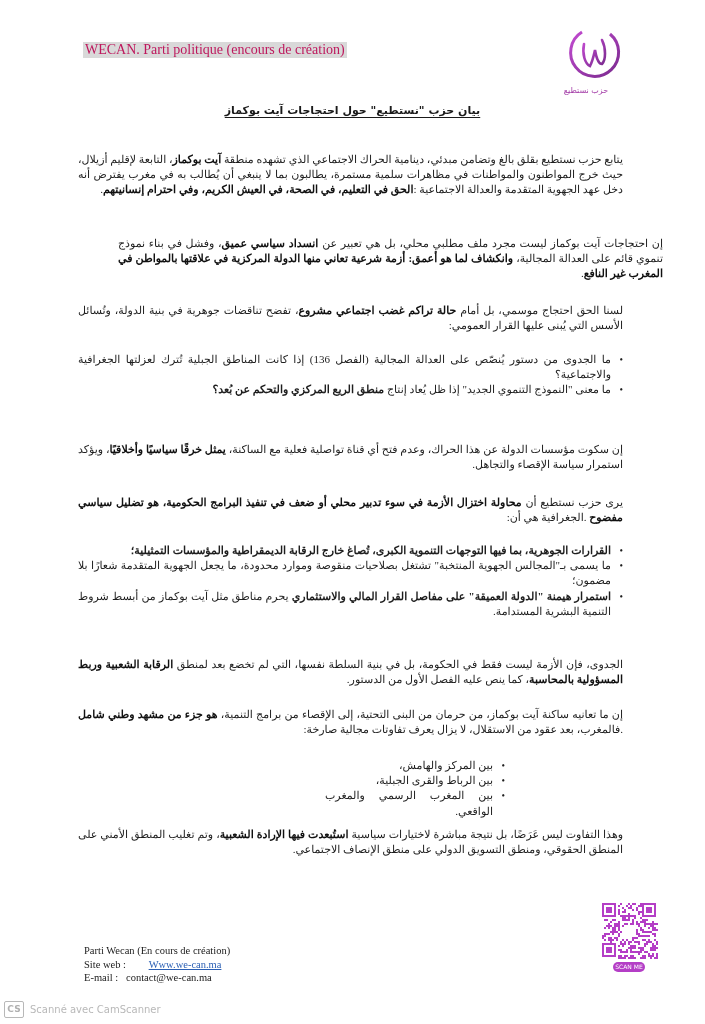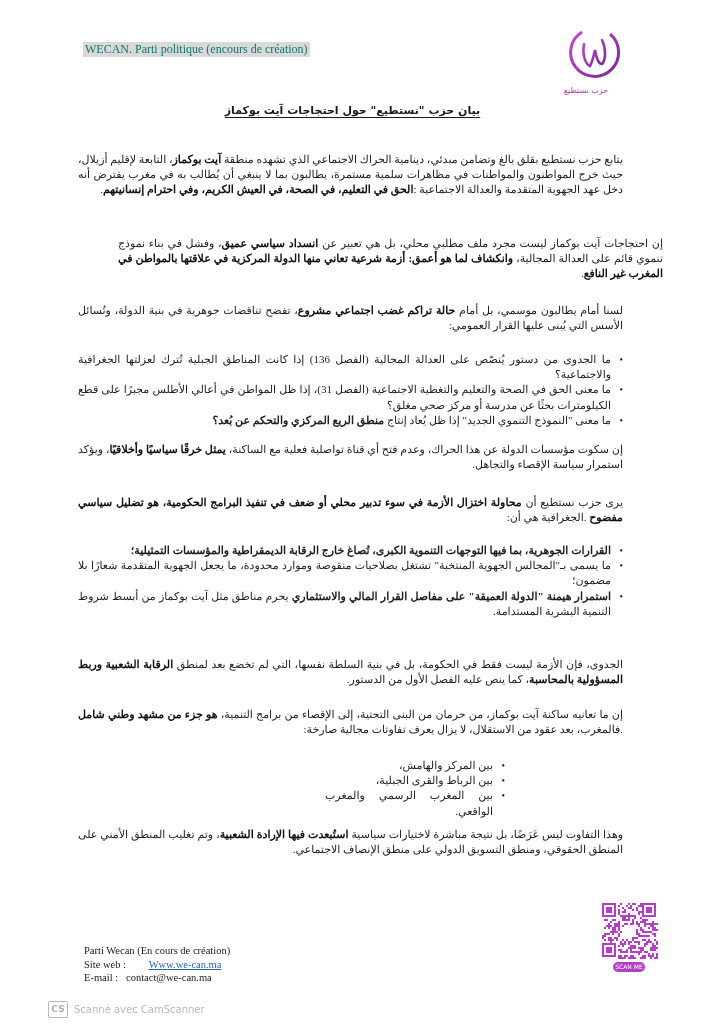--- a/index.html
+++ b/index.html
@@ -1,32 +1,32 @@
 <!DOCTYPE html>
 <html><head>
 <meta charset="utf-8">
 <style>
   html, body { margin: 0; padding: 0; background: #ffffff; }
   body { width: 705px; height: 1024px; position: relative; overflow: hidden; font-family: "DejaVu Sans", sans-serif; color: #1a1a1a; }
-  .header-label { position: absolute; left: 83px; top: 42px; font-family: "Liberation Serif", serif; font-size: 12px; background: #d9d9d9; padding: 0 2px; color: #0f766e; }
+  .header-label { position: absolute; left: 83px; top: 42px; font-family: "Liberation Serif", serif; font-size: 14px; background: #d9d9d9; padding: 0 2px; color: #be185d; }
   .logo { position: absolute; left: 558px; top: 20px; width: 70px; height: 70px; }
   .logo-text { position: absolute; left: 556px; top: 86px; width: 60px; text-align: center; font-size: 8px; color: #a23aa6; direction: rtl; font-family: "DejaVu Sans", sans-serif; }
   .doc-title { position: absolute; left: 0; right: 0; top: 104px; text-align: center; font-family: "DejaVu Sans", sans-serif; font-weight: bold; font-size: 11px; direction: rtl; }
   .doc-title span { text-decoration: underline; text-underline-offset: 3px; }
   .body-wrap { position: absolute; left: 78px; width: 545px; direction: rtl; font-family: Liberation Serif, serif; font-size: 11px; line-height: 15.2px; color: #1e1e1e; text-align: justify; }
   .para { margin: 0; }
   .para b { font-weight: bold; color: #111; }
   ul.blist { margin: 0; padding: 0; list-style: none; }
   ul.blist li { position: relative; padding-right: 12px; text-indent: 0; }
   ul.blist li::before { content: "•"; position: absolute; right: 0; top: 0; font-size: 10px; }
   .footer { position: absolute; left: 84px; top: 944px; font-family: "Liberation Serif", serif; font-size: 10.5px; line-height: 13.5px; color: #1a1a1a; }
   .footer a { color: #2b5fb4; text-decoration: underline; margin-left: 20px; }
   .qr { position: absolute; left: 602px; top: 903px; width: 56px; height: 56px; }
   .qr-badge { position: absolute; left: 613px; top: 962px; width: 32px; height: 10px; background: #b43ec6; border-radius: 5px; color: #fff; font-size: 6px; line-height: 10px; text-align: center; font-family: "DejaVu Sans", sans-serif; }
-  .cs-mark { position: absolute; left: 4px; top: 1001px; display: flex; align-items: center; gap: 6px; color: #b8b8b8; font-family: "DejaVu Sans", sans-serif; font-size: 10px; margin-left: 44px; }
+  .cs-mark { position: absolute; left: 4px; top: 1001px; display: flex; align-items: center; gap: 6px; color: #b8b8b8; font-family: "DejaVu Sans", sans-serif; font-size: 10px; }
   .cs-box { width: 18px; height: 15px; border: 1.5px solid #b8b8b8; border-radius: 2px; font-size: 9px; font-weight: bold; line-height: 15px; text-align: center; color: #b0b0b0; }
 </style>
 </head>
 <body>
 
 <div class="header-label">WECAN. Parti politique (encours de création)</div>
 
 <svg class="logo" viewBox="0 0 70 70">
   <defs>
     <linearGradient id="lg" x1="0" y1="0" x2="1" y2="1">
@@ -43,27 +43,26 @@
 
 <div class="body-wrap" style="top:152px;">
     <p class="para"><span>يتابع حزب نستطيع بقلق بالغ وتضامن مبدئي، دينامية الحراك الاجتماعي الذي تشهده منطقة </span><b>آيت بوكماز</b><span>، التابعة لإقليم أزيلال، حيث خرج المواطنون والمواطنات في مظاهرات سلمية مستمرة، يطالبون بما لا ينبغي أن يُطالب به في مغرب يفترض أنه دخل عهد الجهوية المتقدمة والعدالة الاجتماعية :</span><b>الحق في التعليم، في الصحة، في العيش الكريم، وفي احترام إنسانيتهم</b><span>.</span></p>
   </div>
 
 <div class="body-wrap" style="top:236px;margin-left:40px;">
     <p class="para"><span>إن احتجاجات آيت بوكماز ليست مجرد ملف مطلبي محلي، بل هي تعبير عن </span><b>انسداد سياسي عميق</b><span>، وفشل في بناء نموذج تنموي قائم على العدالة المجالية، </span><b>وانكشاف لما هو أعمق: أزمة شرعية تعاني منها الدولة المركزية في علاقتها بالمواطن في المغرب غير النافع</b><span>.</span></p>
   </div>
 
 <div class="body-wrap" style="top:303px;">
-    <p class="para"><span>لسنا أمام يطالبون موسمي، بل أمام </span><b>حالة تراكم غضب اجتماعي مشروع</b><span>، تفضح تناقضات جوهرية في بنية الدولة، وتُسائل الأسس التي يُبنى عليها القرار العمومي:</span></p>
+    <p class="para"><span>لسنا الحق احتجاج موسمي، بل أمام </span><b>حالة تراكم غضب اجتماعي مشروع</b><span>، تفضح تناقضات جوهرية في بنية الدولة، وتُسائل الأسس التي يُبنى عليها القرار العمومي:</span></p>
   </div>
 
 <div class="body-wrap" style="top:352px;">
     <ul class="blist">
       <li><span>ما الجدوى من دستور يُنصّص على العدالة المجالية (الفصل 136) إذا كانت المناطق الجبلية تُترك لعزلتها الجغرافية والاجتماعية؟</span></li>
-      <li><span>ما معنى الحق في الصحة والتعليم والتغطية الاجتماعية (الفصل 31)، إذا ظل المواطن في أعالي الأطلس مجبرًا على قطع الكيلومترات بحثًا عن مدرسة أو مركز صحي مغلق؟</span></li>
       <li><span>ما معنى "النموذج التنموي الجديد" إذا ظل يُعاد إنتاج </span><b>منطق الريع المركزي والتحكم عن بُعد؟</b></li>
     </ul>
   </div>
 
 <div class="body-wrap" style="top:442px;">
     <p class="para"><span>إن سكوت مؤسسات الدولة عن هذا الحراك، وعدم فتح أي قناة تواصلية فعلية مع الساكنة، </span><b>يمثل خرقًا سياسيًا وأخلاقيًا</b><span>، ويؤكد استمرار سياسة الإقصاء والتجاهل.</span></p>
   </div>
 
 <div class="body-wrap" style="top:495px;">
     <p class="para"><span>يرى حزب نستطيع أن </span><b>محاولة اختزال الأزمة في سوء تدبير محلي أو ضعف في تنفيذ البرامج الحكومية، هو تضليل سياسي مفضوح</b><span> .الجغرافية هي أن:</span></p>

